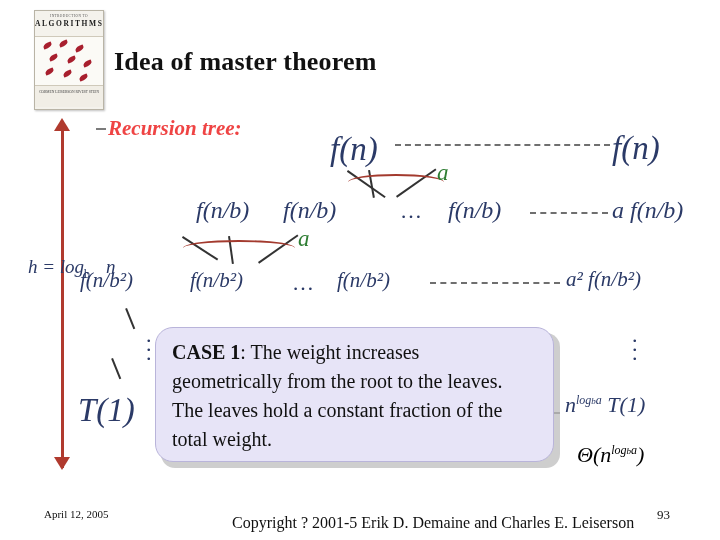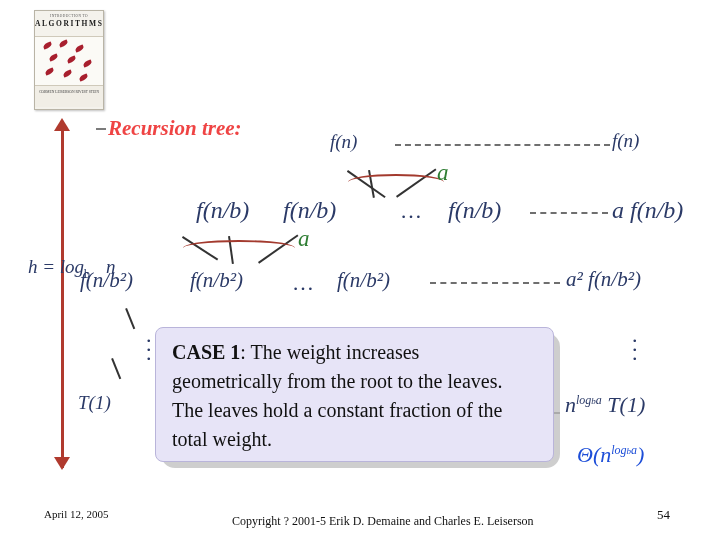--- a/index.html
+++ b/index.html
@@ -152,21 +152,21 @@
   .sup { font-size: 12px; vertical-align: super; }
 
   
   .node {
     position: absolute;
     font-family: "Liberation Serif", serif;
     font-style: italic;
     color: #2b3a67;
     white-space: nowrap;
   }
-  .lvl1 { font-size: 19px; }
+  .lvl1 { font-size: 33px; }
   .lvl2 { font-size: 24px; }
   .lvl3 { font-size: 21px; }
 
   .amark {
     position: absolute;
     font-family: "Liberation Serif", serif;
     font-style: italic;
     color: #2e7d32;
     font-size: 23px;
   }
@@ -228,21 +228,21 @@
     opacity: 0.75;
   }
   .callout {
     position: absolute;
     left: 155px;
     top: 327px;
     width: 399px;
     height: 135px;
     background: #e7e4f7;
     border: 1px solid #b9b4da;
-    border-radius: 8px;
+    border-radius: 18px;
     box-sizing: border-box;
     padding: 10px 28px 10px 16px;
   }
   .callout p {
     margin: 0;
     font-family: "Liberation Serif", serif;
     font-size: 20px;
     line-height: 29px;
     color: #111111;
   }
@@ -256,21 +256,21 @@
     left: 44px;
     top: 508px;
     font-size: 11px;
     color: #111111;
     font-family: "Liberation Serif", serif;
   }
   .footer-copy {
     position: absolute;
     left: 232px;
     top: 514px;
-    font-size: 12px;
+    font-size: 16px;
     color: #111111;
     font-family: "Liberation Serif", serif;
   }
   .footer-page {
     position: absolute;
     left: 657px;
     top: 507px;
     font-size: 13px;
     color: #111111;
     font-family: "Liberation Serif", serif;
@@ -293,20 +293,21 @@
       <div class="leaf" style="left:14px; top:18px;"></div>
       <div class="leaf" style="left:32px; top:20px;"></div>
       <div class="leaf" style="left:48px; top:24px;"></div>
       <div class="leaf" style="left:10px; top:32px;"></div>
       <div class="leaf" style="left:28px; top:34px;"></div>
       <div class="leaf" style="left:44px; top:38px;"></div>
     </div>
     <div class="bk-bottom">CORMEN  LEISERSON  RIVEST  STEIN</div>
   </div>
 
+  <div class="slide-title">Idea of master theorem</div>
 
   <div class="bullet-dash"></div>
   <div class="rec-label">Recursion tree:</div>
 
   <div class="h-arrow-up"></div>
   <div class="h-arrow-line"></div>
   <div class="h-arrow-down"></div>
   <div class="h-label">
     <i>h = log</i><span class="sub">b</span><i>n</i>
   </div>
@@ -348,26 +349,26 @@
   <div class="leader" style="left:430px; top:412px; width:130px;"></div>
 
   <div class="rnode lvl1" style="left:612px; top:130px; font-style:italic;">f(n)</div>
   <div class="rnode lvl2" style="left:612px; top:197px; font-style:italic;text-align:right;">a f(n/b)</div>
   <div class="rnode lvl3" style="left:566px; top:267px; font-style:italic;">a² f(n/b²)</div>
 
   <div class="rnode" style="left:565px; top:392px; font-size:22px; font-style:italic; color:#2b3a67;">
     <span>n</span><span class="sup">log</span><span class="sup" style="font-size:9px;">b</span><span class="sup">a</span>&nbsp;<span>T(1)</span>
   </div>
 
-  <div class="rnode" style="left:577px; top:442px; font-size:22px; font-style:italic; color:#1d4ed8;">
+  <div class="rnode" style="left:577px; top:442px; font-size:22px; font-style:italic; color:#000000;">
     <span>Θ(n</span><span class="sup">log</span><span class="sup" style="font-size:9px;">b</span><span class="sup">a</span><span>)</span>
   </div>
 
   <div class="callout-shadow"></div>
   <div class="callout">
     <p><span class="case-label">CASE 1</span><span>:</span><span> The weight increases geometrically from the root to the leaves. The leaves hold a constant fraction of the total weight.</span></p>
   </div>
 
   <div class="footer-date">April 12, 2005</div>
   <div class="footer-copy">Copyright ? 2001-5 Erik D. Demaine and Charles E. Leiserson</div>
-  <div class="footer-page">54</div>
+  <div class="footer-page">93</div>
 
 </div>
 
 </body></html>

